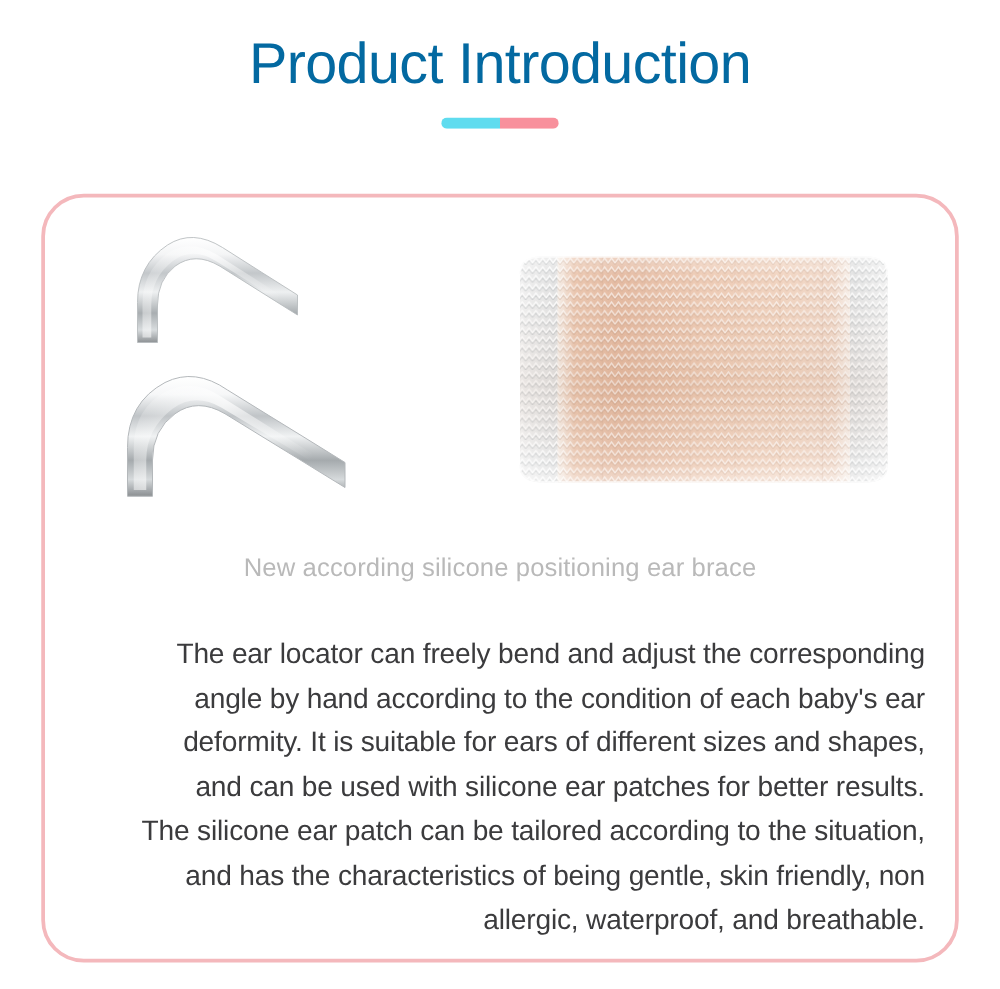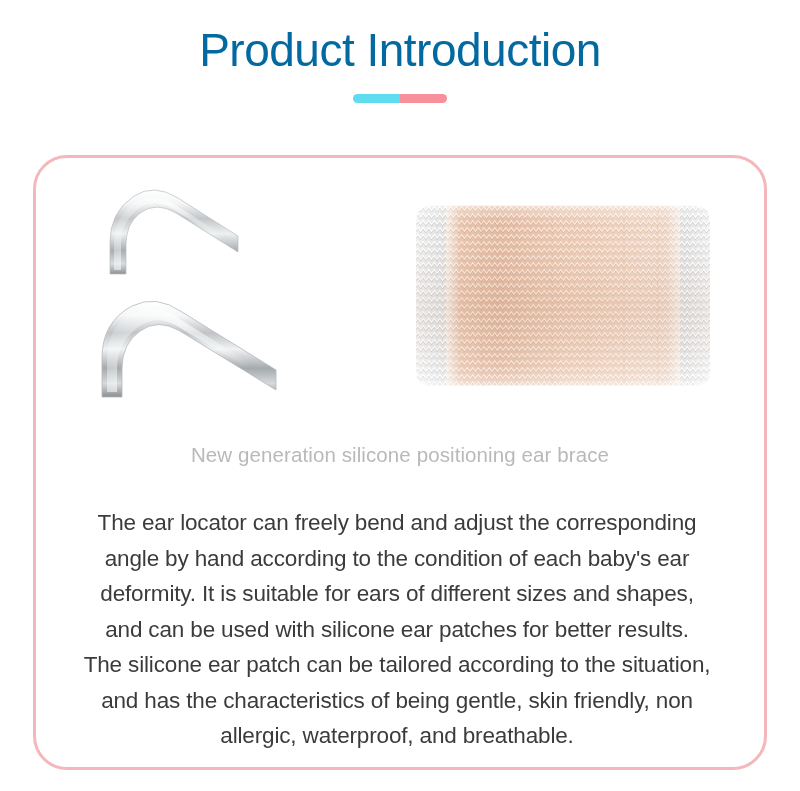--- a/index.html
+++ b/index.html
@@ -90,27 +90,27 @@
     font-weight: 400;
     color: #b9b9b9;
     letter-spacing: 0.1px;
     margin: 0;
     padding-top: 40px;
   }
 
   
   .body-text {
     margin: 0;
-    padding: 38px 37px 0 31px;
+    padding: 38px 24px 0 31px;
     font-size: 22.5px;
     line-height: 35.5px;
     color: #3b3b3d;
     font-weight: 400;
     letter-spacing: -0.15px;
-    text-align: center;
+    text-align: right;
     white-space: pre-line;
   }
 </style>
 </head>
 <body>
 
 <div class="header">
   <h1 class="page-title" style="color: #0369a1;">Product Introduction</h1>
 
   <div class="divider">
@@ -244,21 +244,21 @@
             <line x1="254" y1="0" x2="254" y2="195"></line>
           </g>
         </g>
 
         <path d="M12,22 Q10,8 28,7 L290,7 Q308,8 306,22" fill="none" stroke="#ffffff" stroke-opacity="0.75" stroke-width="2.5"></path>
         <path d="M12,173 Q10,187 28,188 L290,188 Q308,187 306,173" fill="none" stroke="#ffffff" stroke-opacity="0.6" stroke-width="2.5"></path>
       </svg>
     </div>
   </div>
 
-  <p class="caption" style="color: rgb(185, 185, 185);">New generation silicone positioning ear brace</p>
+  <p class="caption" style="color: rgb(185, 185, 185);">New according silicone positioning ear brace</p>
 
   <p class="body-text" style="color: rgb(59, 59, 61);">The ear locator can freely bend and adjust the corresponding
 angle by hand according to the condition of each baby's ear
 deformity. It is suitable for ears of different sizes and shapes,
 and can be used with silicone ear patches for better results.
 The silicone ear patch can be tailored according to the situation,
 and has the characteristics of being gentle, skin friendly, non
 allergic, waterproof, and breathable.</p>
 </div>
 

